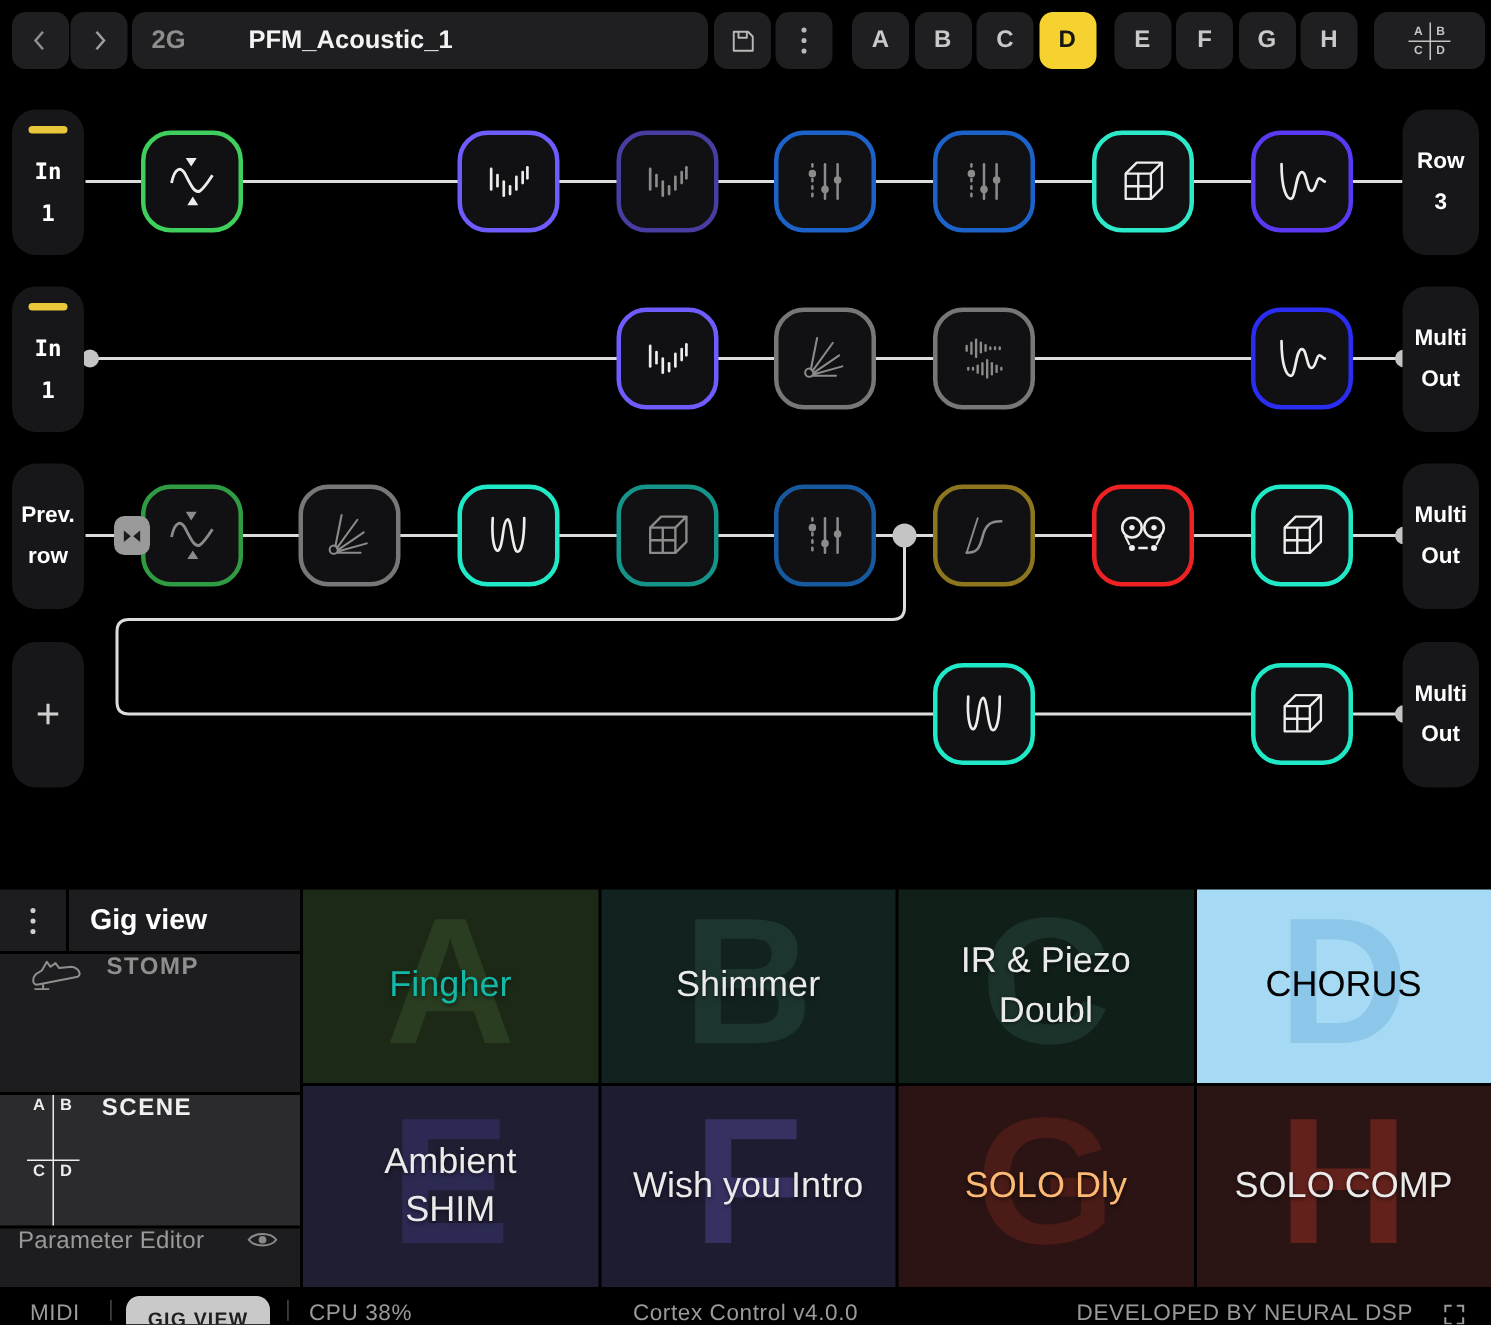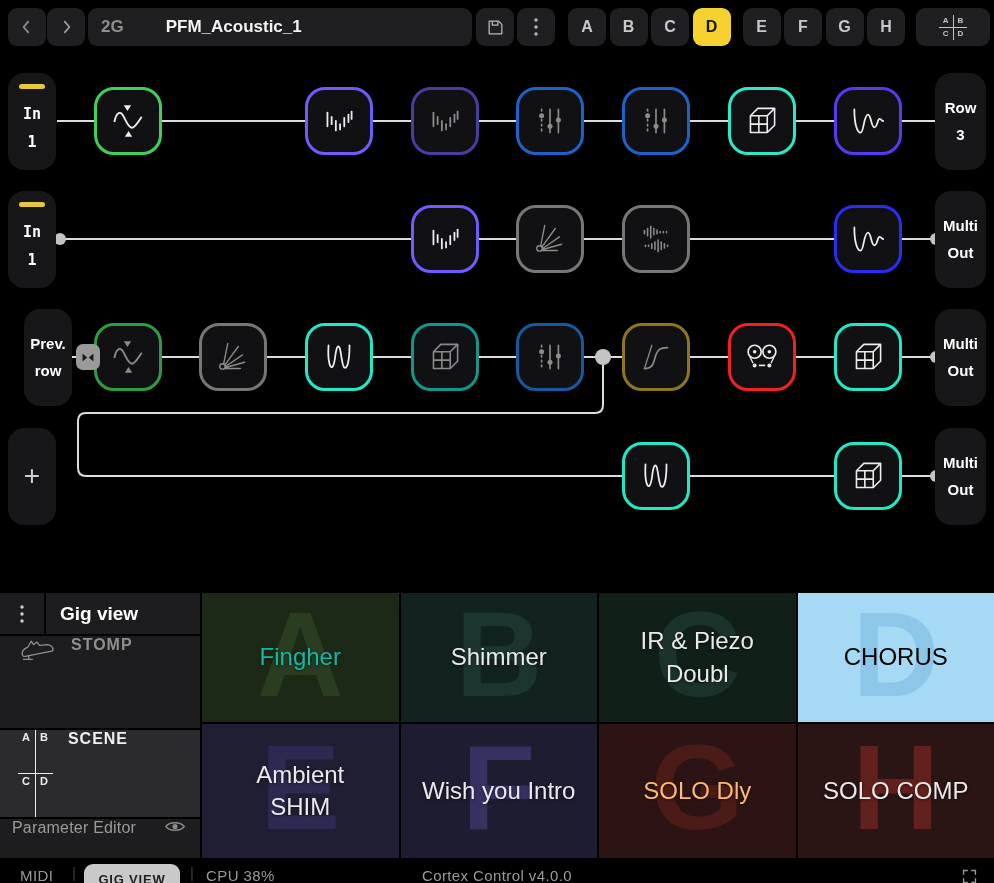--- a/index.html
+++ b/index.html
@@ -218,21 +218,21 @@
             <line x1="25" y1="23" x2="25" y2="30"></line>
             <line x1="28" y1="24.5" x2="28" y2="28.5"></line>
             <line x1="31" y1="26" x2="31" y2="27"></line>
           </svg>
         </div>
         <div class="block" style="left: 833.5px; top: 205px; border-color: rgb(43, 45, 242);">
           <svg viewBox="0 0 40 40" fill="none" stroke="currentColor" stroke-width="1.7" stroke-linecap="round">
             <path d="M7 9 C7 24 10 31 13 31 C16 31 16 14 20 14 C23 14 23 26 26 26 C29 26 29 18 31 18 C33 18 33.5 20.5 34.5 20"></path>
           </svg>
         </div>
-        <div class="pill left" style="left: 24px; top: 308.5px;">
+        <div class="pill left" style="left: 8px; top: 308.5px;">
           <span>Prev.</span>
           <span>row</span>
         </div>
         <div class="pill right" style="left: 935px; top: 308.5px;">
           <span>Multi</span>
           <span>Out</span>
         </div>
         <div class="block dim" style="left: 93.5px; top: 323px; border-color: rgb(47, 155, 67);">
           <svg viewBox="0 0 40 40" fill="none" stroke="currentColor" stroke-width="1.8">
             <path d="M7 21 C9 11 13 10 16 16 C19 22 22 28 25 26 C28 24 31 19 33 16"></path>
@@ -443,18 +443,19 @@
       </div>
   </div>
 
   <div class="statusbar">
     <span class="it" style="left:20px">MIDI</span>
     <span class="sdiv" style="left:72px">|</span>
     <button class="gigpill">GIG VIEW</button>
     <span class="sdiv" style="left:190px">|</span>
     <span class="it" style="left:206px">CPU 38%</span>
     <span class="it" style="left:497px;transform:translateX(-50%)">Cortex Control v4.0.0</span>
+    <span class="it" style="right:52px">DEVELOPED BY NEURAL DSP</span>
     <svg style="position:absolute;right:16px;top:6px" viewBox="0 0 20 20" width="17" height="17" fill="none" stroke="#9a9a9a" stroke-width="1.6">
       <path d="M3 8 V3 H8 M12 3 H17 V8 M17 12 V17 H12 M8 17 H3 V12"></path>
     </svg>
   </div>
 
 </div>
 
 </body></html>

